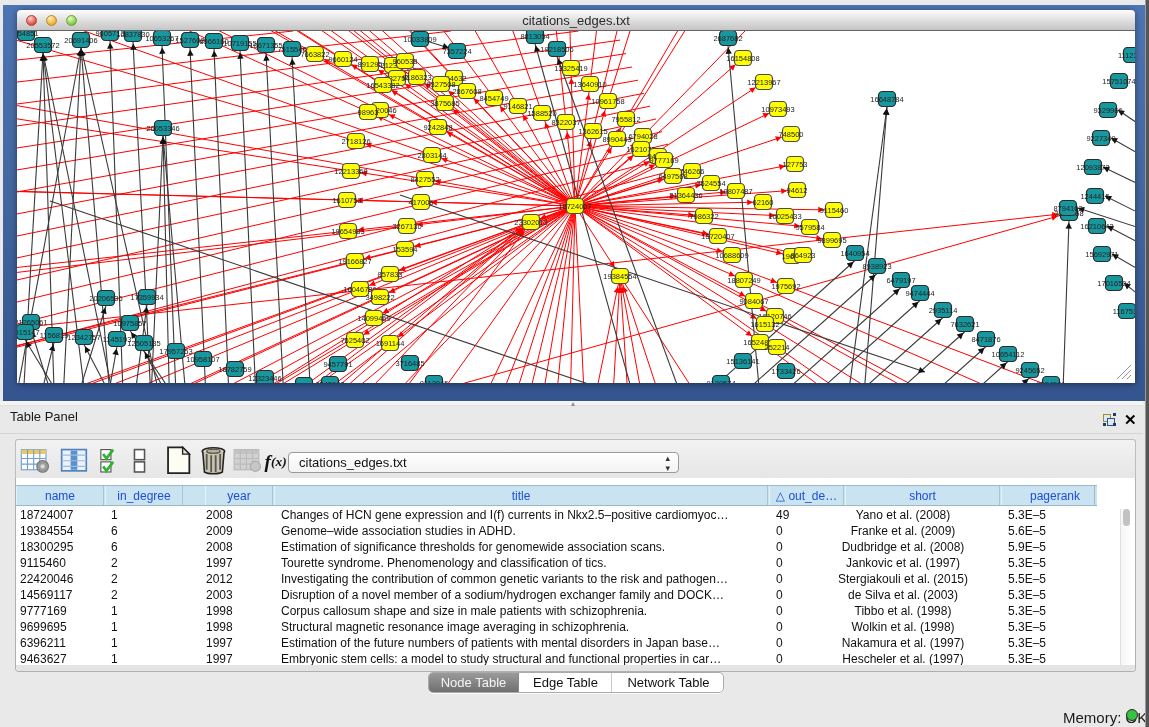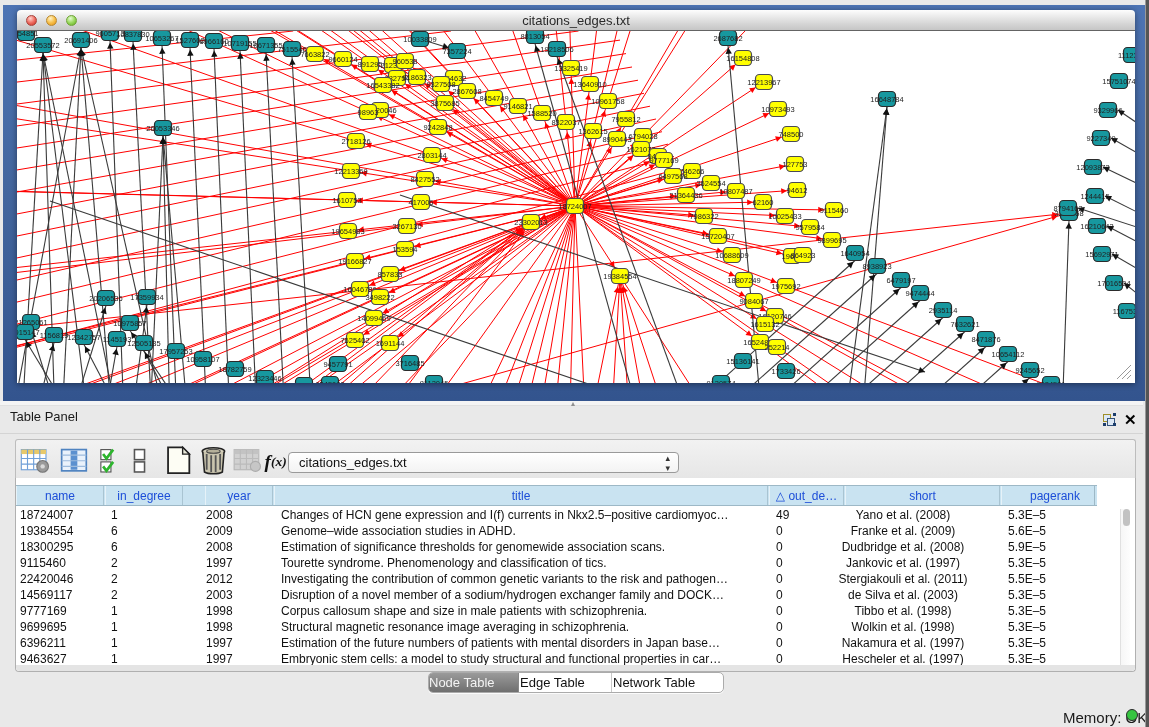--- a/index.html
+++ b/index.html
@@ -28,21 +28,21 @@
 .th{position:absolute;top:0;height:100%;font-size:12px;color:#1d4ed8;text-align:center;line-height:20px;border-right:1px solid #a9c4d2;border-left:1px solid #e6f2f8}
 #tbody{position:absolute;left:0;top:29px;width:1104px;height:162px;overflow:hidden;font-size:12px;color:#111}
 .tr{position:relative;height:16px;line-height:16px;white-space:nowrap}
 .c{position:absolute;top:0;height:16px;overflow:hidden}
 .name{left:4px;width:95px} .indeg{left:95px;width:100px} .year{left:190px;width:80px}
 .coltitle{left:265px;width:492px} .outde{left:760px;width:73px} .short{left:807px;width:160px;text-align:center}
 .pr{left:992px;width:100px}
 #vscroll{position:absolute;left:1104px;top:31px;width:10px;height:156px;background:linear-gradient(90deg,#f6f6f6,#fdfdfd);border-left:1px solid #e0e0e0}
 #vthumb{position:absolute;left:2px;top:0px;width:7px;height:17px;background:#c2c2c2;border-radius:4px}
 #tabs{position:absolute;left:428px;top:672px;width:296px;height:21px;border:1px solid #ababab;border-radius:5px;background:#fff;box-shadow:0 1px 0 rgba(255,255,255,.8)}
-.tab{position:absolute;top:0;height:19px;font-size:13px;line-height:19px;text-align:left;color:#111}
+.tab{position:absolute;top:0;height:19px;font-size:13px;line-height:19px;text-align:center;color:#111}
 #tab1{left:0;width:90px;background:linear-gradient(180deg,#9a9a9a,#6f6f6f);color:#f4f4f4;border-radius:4px 0 0 4px;border-right:1px solid #888}
 #tab2{left:91px;width:92px;border-right:1px solid #c9c9c9}
 #tab3{left:184px;width:111px}
 #memory{position:absolute;left:1063px;top:709px;font-size:15px;color:#1a1a1a}
 #memdot{position:absolute;left:1126px;top:709px;width:12px;height:12px;border-radius:50%;background:#35c440;border:1px solid #2a2a2a}
 </style></head>
 <body>
 <div id="page">
 <div id="desktop"></div>
 <div id="topstrip"></div>
@@ -770,21 +770,21 @@
             <div class="c outde">0</div>
             <div class="c short">Jankovic et al. (1997)</div>
 <div class="c pr">5.3E–5</div>
           </div>
 <div class="tr">
 <div class="c name">22420046</div>
             <div class="c indeg">2</div>
             <div class="c year">2012</div>
 <div class="c coltitle">Investigating the contribution of common genetic variants to the risk and pathogen…</div>
             <div class="c outde">0</div>
-            <div class="c short">Stergiakouli et al. (2011)</div>
+            <div class="c short">Stergiakouli et al. (2015)</div>
 <div class="c pr">5.5E–5</div>
           </div>
 <div class="tr">
 <div class="c name">14569117</div>
             <div class="c indeg">2</div>
             <div class="c year">2003</div>
 <div class="c coltitle">Disruption of a novel member of a sodium/hydrogen exchanger family and DOCK…</div>
             <div class="c outde">0</div>
             <div class="c short">de Silva et al. (2003)</div>
 <div class="c pr">5.3E–5</div>

